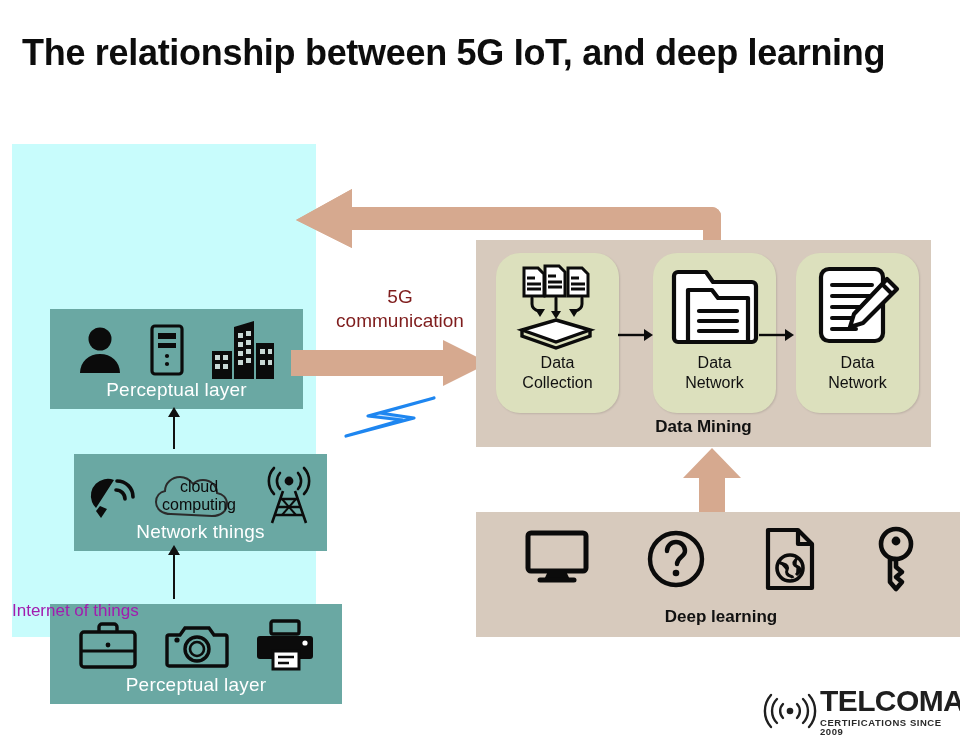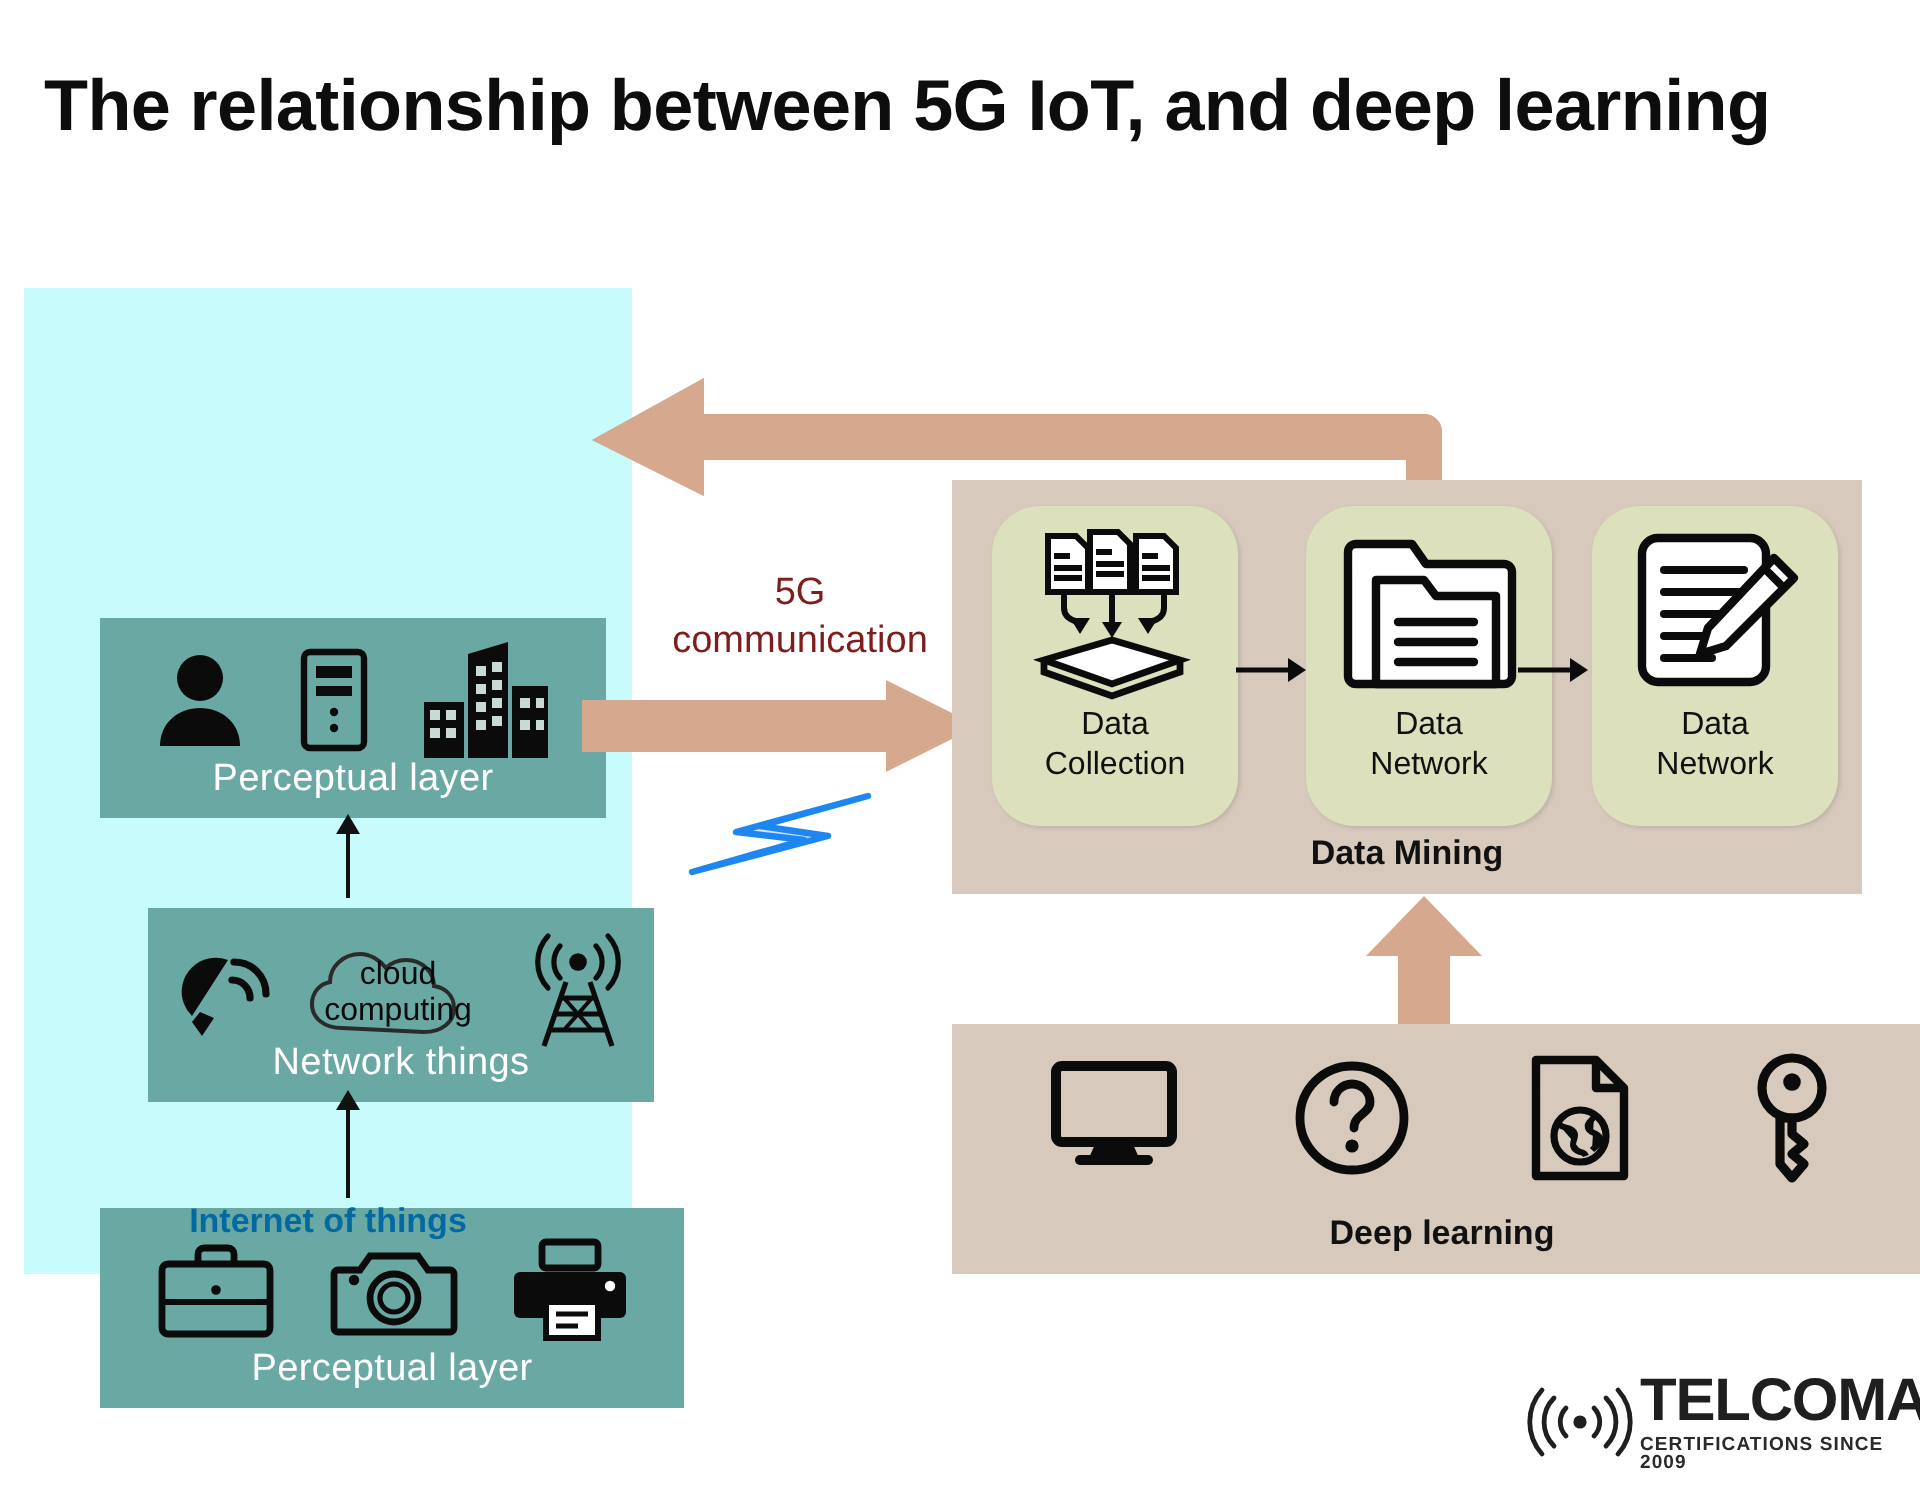--- a/index.html
+++ b/index.html
@@ -17,22 +17,22 @@
     font-size:36px;font-weight:700;color:#0d0d0d;
     letter-spacing:-0.3px;white-space:nowrap;
   }
 
   
   .iot-panel{
     position:absolute;left:12px;top:144px;width:304px;height:493px;
     background:#c8fcfc;
   }
   .iot-caption{
-    position:absolute;left:0;right:0;bottom:16px;text-align:center;
-    font-size:17px;font-weight:700;color:#0369a1;
+    position:absolute;left:0;right:0;bottom:16px;text-align:left;
+    font-size:17px;font-weight:400;color:#a21caf;
   }
 
   .layer-box{
     position:absolute;left:38px;width:253px;
     background:#6aa8a3;
   }
   .layer-label{
     position:absolute;left:0;right:0;bottom:8px;text-align:center;
     color:#ffffff;font-size:19px;font-weight:400;letter-spacing:.2px;
   }

